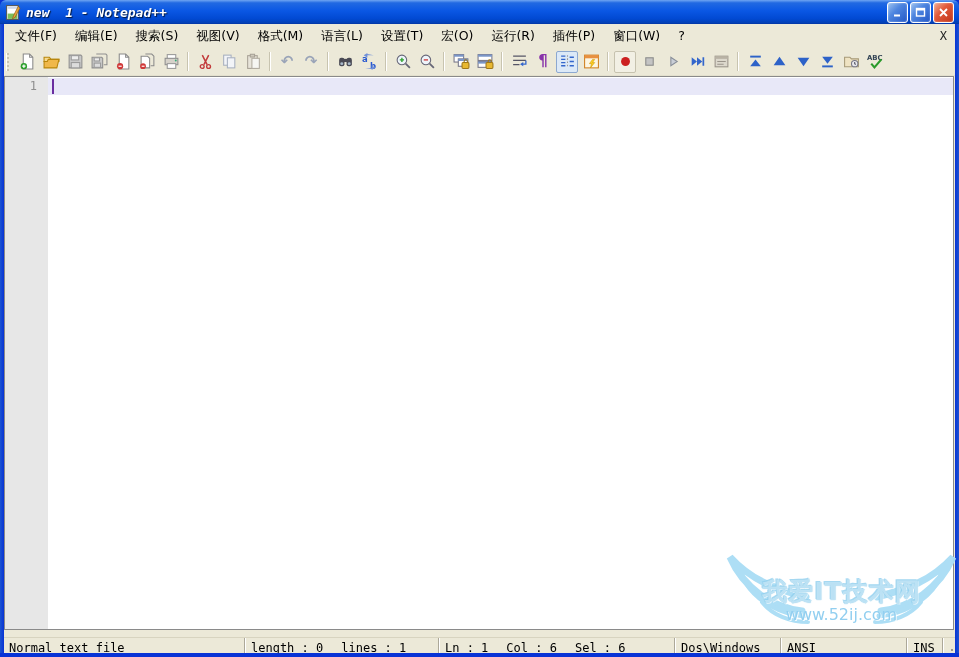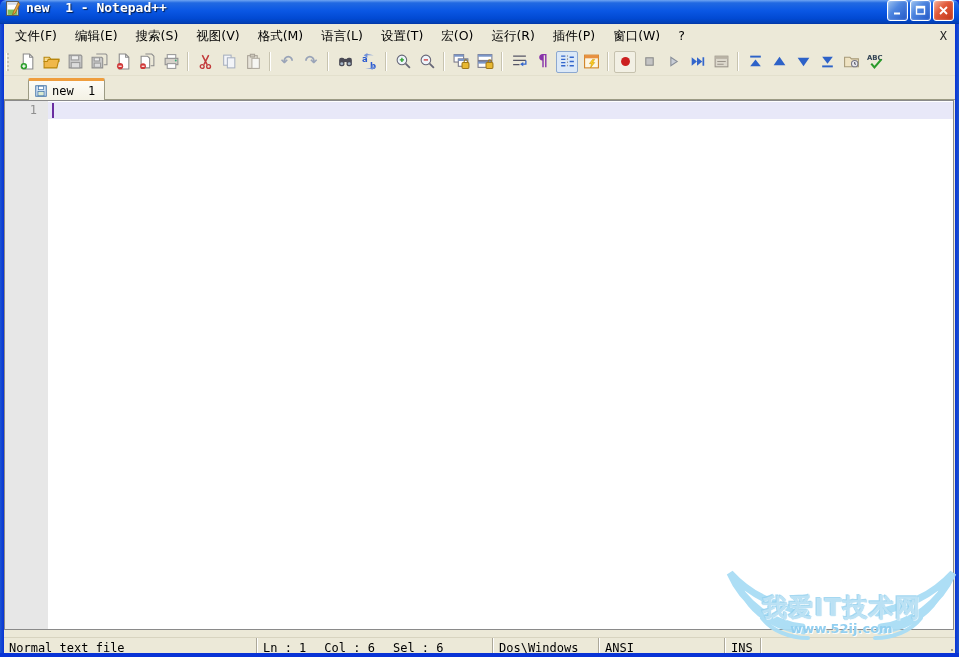--- a/index.html
+++ b/index.html
@@ -7,24 +7,25 @@
   body {
     position:relative;
     background:#0833D6;
     font-family:"DejaVu Sans", sans-serif;
     border-radius:6px 6px 0 0;
   }
   .window { position:absolute; inset:0; display:flex; flex-direction:column; }
 
   
   .titlebar {
-    height:24px; flex:0 0 24px; display:flex; align-items:flex-start;
+    height:24px; flex:0 0 24px; display:flex; align-items:center;
     padding:0 5px 0 5px;
     background:linear-gradient(180deg,#6FA5F2 0%,#2169E2 12%,#0A57E4 45%,#0149D2 78%,#0340B4 96%,#0232A0 100%);
     border-radius:5px 5px 0 0;
+    font-style:italic;
   }
   .app-icon { width:17px; height:17px; margin-right:4px; flex:0 0 auto; }
   .title-text {
     color:#fff; font-family:"DejaVu Sans Mono", monospace; font-weight:bold;
     font-size:13px; white-space:pre; text-shadow:1px 1px 1px rgba(0,0,0,.7);
     flex:1 1 auto; overflow:hidden;
   }
   .win-buttons { display:flex; gap:2px; }
   .wbtn {
     width:21px; height:21px; border:1px solid #fff; border-radius:3px;
@@ -95,43 +96,43 @@
   .gap-strip { flex:0 0 7px; background:#ECE9D8; }
 
   
   .statusbar {
     flex:0 0 20px; height:20px; background:#ECE9D8; display:flex; align-items:stretch;
     font-family:"DejaVu Sans Mono", monospace; font-size:12px; color:#000;
     border-top:1px solid #D8D4C0;
   }
   .ssec { display:flex; align-items:center; padding-left:6px; gap:18px; white-space:pre; overflow:hidden; }
   .ssec + .ssec { border-left:1px solid #ACA899; box-shadow:inset 1px 0 0 #fff; }
-  .s1 { flex:0 0 244px;padding-left:9px; } .s2 { flex:0 0 194px; } .s3 { flex:0 0 236px;margin-left:12px; }
+  .s1 { flex:0 0 244px;padding-left:9px; } .s2 { flex:0 0 194px; } .s3 { flex:0 0 236px; }
   .s4 { flex:0 0 106px;align-items:center; } .s5 { flex:0 0 126px;align-items:center; } .s6 { flex:0 0 36px; }
   .sgrip { flex:1 1 auto; display:flex; align-items:flex-end; justify-content:flex-end;
            border-left:1px solid #ACA899; box-shadow:inset 1px 0 0 #fff; }
 
   
   .frame-l,.frame-r { position:absolute; top:24px; bottom:0; width:4px; z-index:20;
     background:linear-gradient(90deg,#1C54D0,#0833D6); }
   .frame-l { left:0; } .frame-r { right:0; background:linear-gradient(270deg,#1C54D0,#0833D6); }
   .frame-b { position:absolute; left:0; right:0; bottom:0; height:4px; background:#0833D6; z-index:20; }
 
   
-  .watermark { position:absolute; right:0; bottom:2px; width:235px; height:90px; z-index:30; pointer-events:none; }
+  .watermark { position:absolute; right:0; bottom:18px; width:235px; height:90px; z-index:30; pointer-events:none; }
   .wm-wings { position:absolute; inset:0; opacity:.95; }
   .wm-title {
     position:absolute; left:0; right:0; top:26px; text-align:center;
     font-size:25px; font-weight:bold; letter-spacing:1px;
     color:rgba(205,234,249,.8);
     text-shadow:0 0 1px #74BFE2, 1px 1px 0 rgba(255,255,255,.7), -1px -1px 0 rgba(150,210,240,.8);
   }
   .wm-url {
     position:absolute; left:0; right:0; top:56px; text-align:center;
-    font-size:13px; font-weight:bold; color:#92CFF0;
+    font-size:16px; font-weight:normal; color:#92CFF0;
     text-shadow:1px 1px 0 rgba(255,255,255,.8);
   }
 </style>
 </head>
 <body>
 
 <div class="window">
 
   <div class="titlebar">
     <svg class="app-icon" viewBox="0 0 16 16">
@@ -468,47 +469,41 @@
           <div style="display: flex;">
             <svg viewBox="0 0 16 16">
               <text x="0" y="7" font-size="6.5" font-weight="bold" fill="#334455">ABC</text>
               <path d="M4 10l3 3.5 6.5-7.5" fill="none" stroke="#2A9A2A" stroke-width="2"></path>
             </svg>
           </div>
         </div>
       </div>
   </div>
 
-  <div class="tabbar">
-    <div class="tab">
-      <svg class="tab-icon" viewBox="0 0 16 16">
-        <rect x="2" y="2" width="12" height="12" fill="#CFE0F4" stroke="#3A6EA5"></rect>
-        <rect x="5" y="2.5" width="6" height="4" fill="#fff" stroke="#3A6EA5" stroke-width=".8"></rect>
-        <rect x="4.5" y="8.5" width="7" height="5" fill="#DCEBD2" stroke="#3A6EA5" stroke-width=".8"></rect>
-      </svg>
-      <span>new  1</span>
-    </div>
-  </div>
 
   <div class="editor-zone">
     <div class="editor">
       <div class="gutter">
         <div>1</div>
       </div>
       <div class="text-area">
         <div class="current-line"></div>
         <div class="caret"></div>
       </div>
     </div>
   </div>
 
   <div class="gap-strip"></div>
 
   <div class="statusbar">
     <div class="ssec s1"><span>Normal text file</span></div>
+    <div class="ssec s2">
+      <span>length : 0</span>
+      <span>lines : 1</span>
+    </div>
     <div class="ssec s3">
       <span>Ln : 1</span>
       <span>Col : 6</span>
       <span>Sel : 6</span>
     </div>
     <div class="ssec s4"><span>Dos\Windows</span></div>
     <div class="ssec s5"><span>ANSI</span></div>
     <div class="ssec s6"><span>INS</span></div>
     <div class="sgrip">
       <svg width="13" height="13" viewBox="0 0 13 13">

